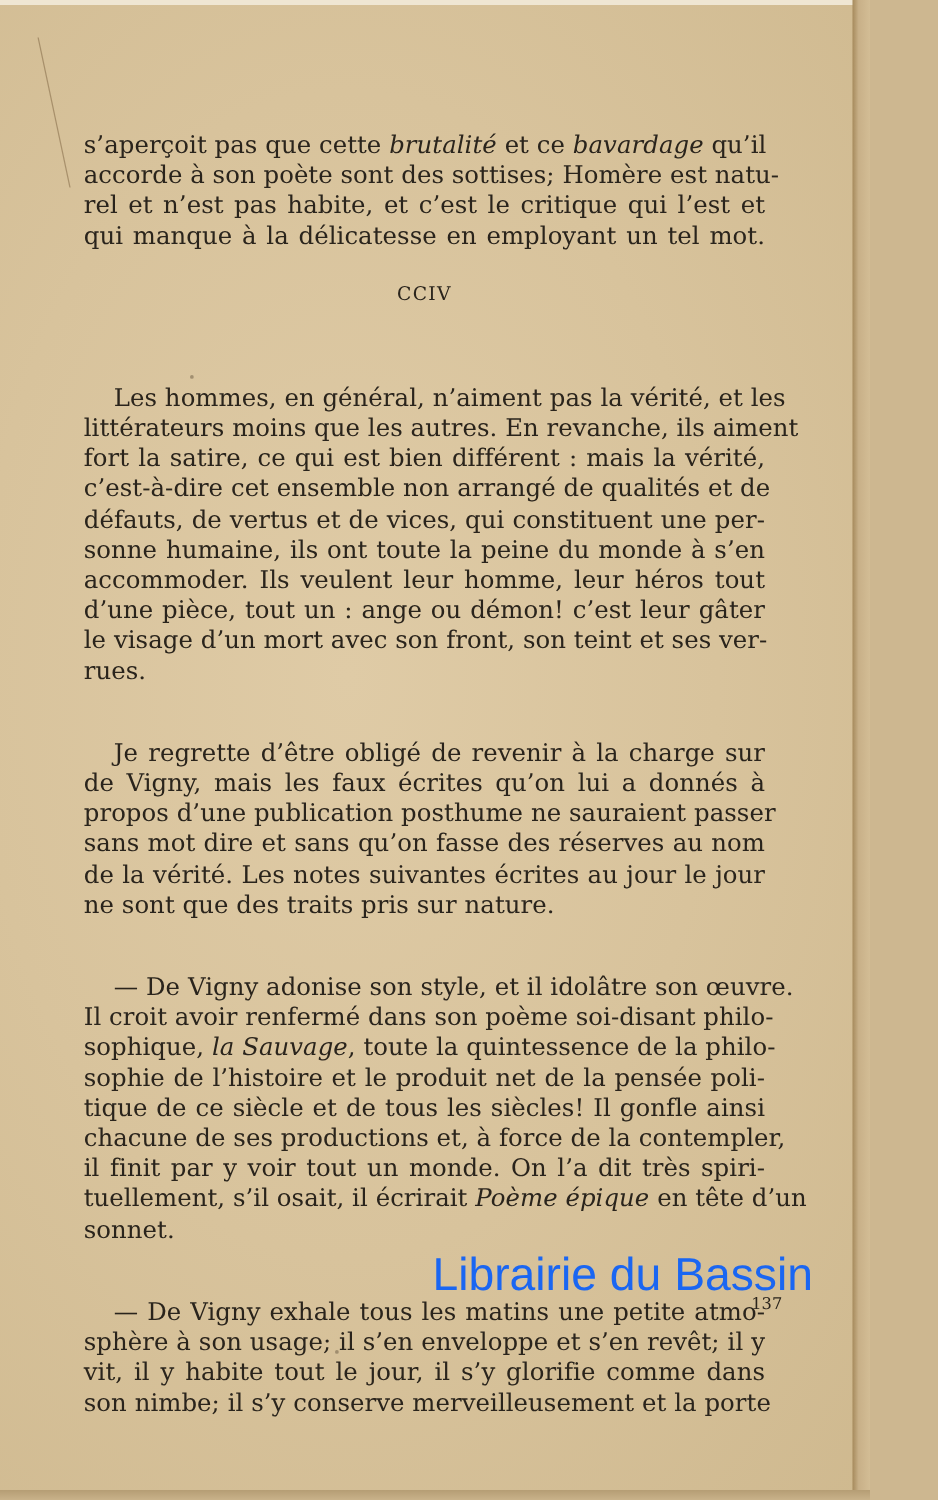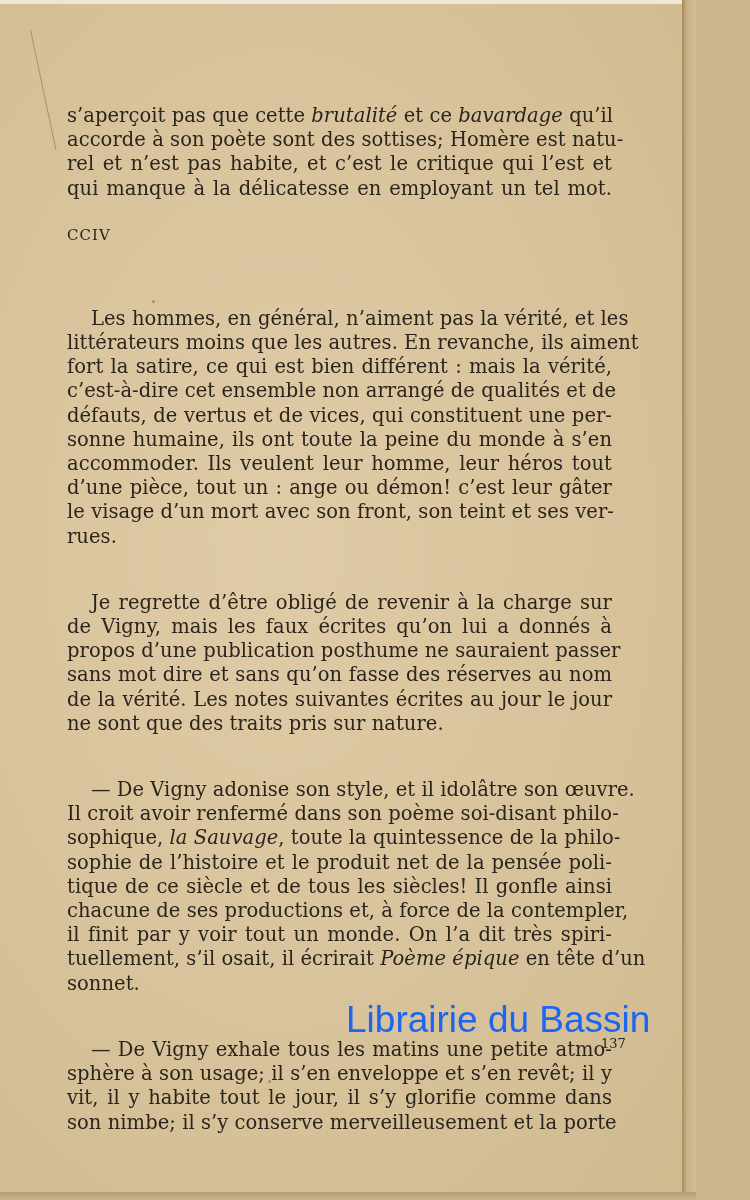--- a/index.html
+++ b/index.html
@@ -46,20 +46,21 @@
       line-height: 24.2px;
       color: #2a241c;
       text-align: justify;
       letter-spacing: 0.05px;
     }
     .text-block p { margin: 0; }
     .line { display: block; text-align: justify; text-align-last: justify; white-space: nowrap; }
     .line.last { text-align-last: left; }
     .indent { padding-left: 24px; margin-top: 42px; }
     .heading {
+      text-align: center;
       font-size: 15px;
       letter-spacing: 1px;
       margin: 0;
       height: 24px;
       line-height: 24px;
     }
     .gap-a { height: 22px; }
     .gap-b { height: 18px; }
     em { font-style: italic; }
     .watermark {

